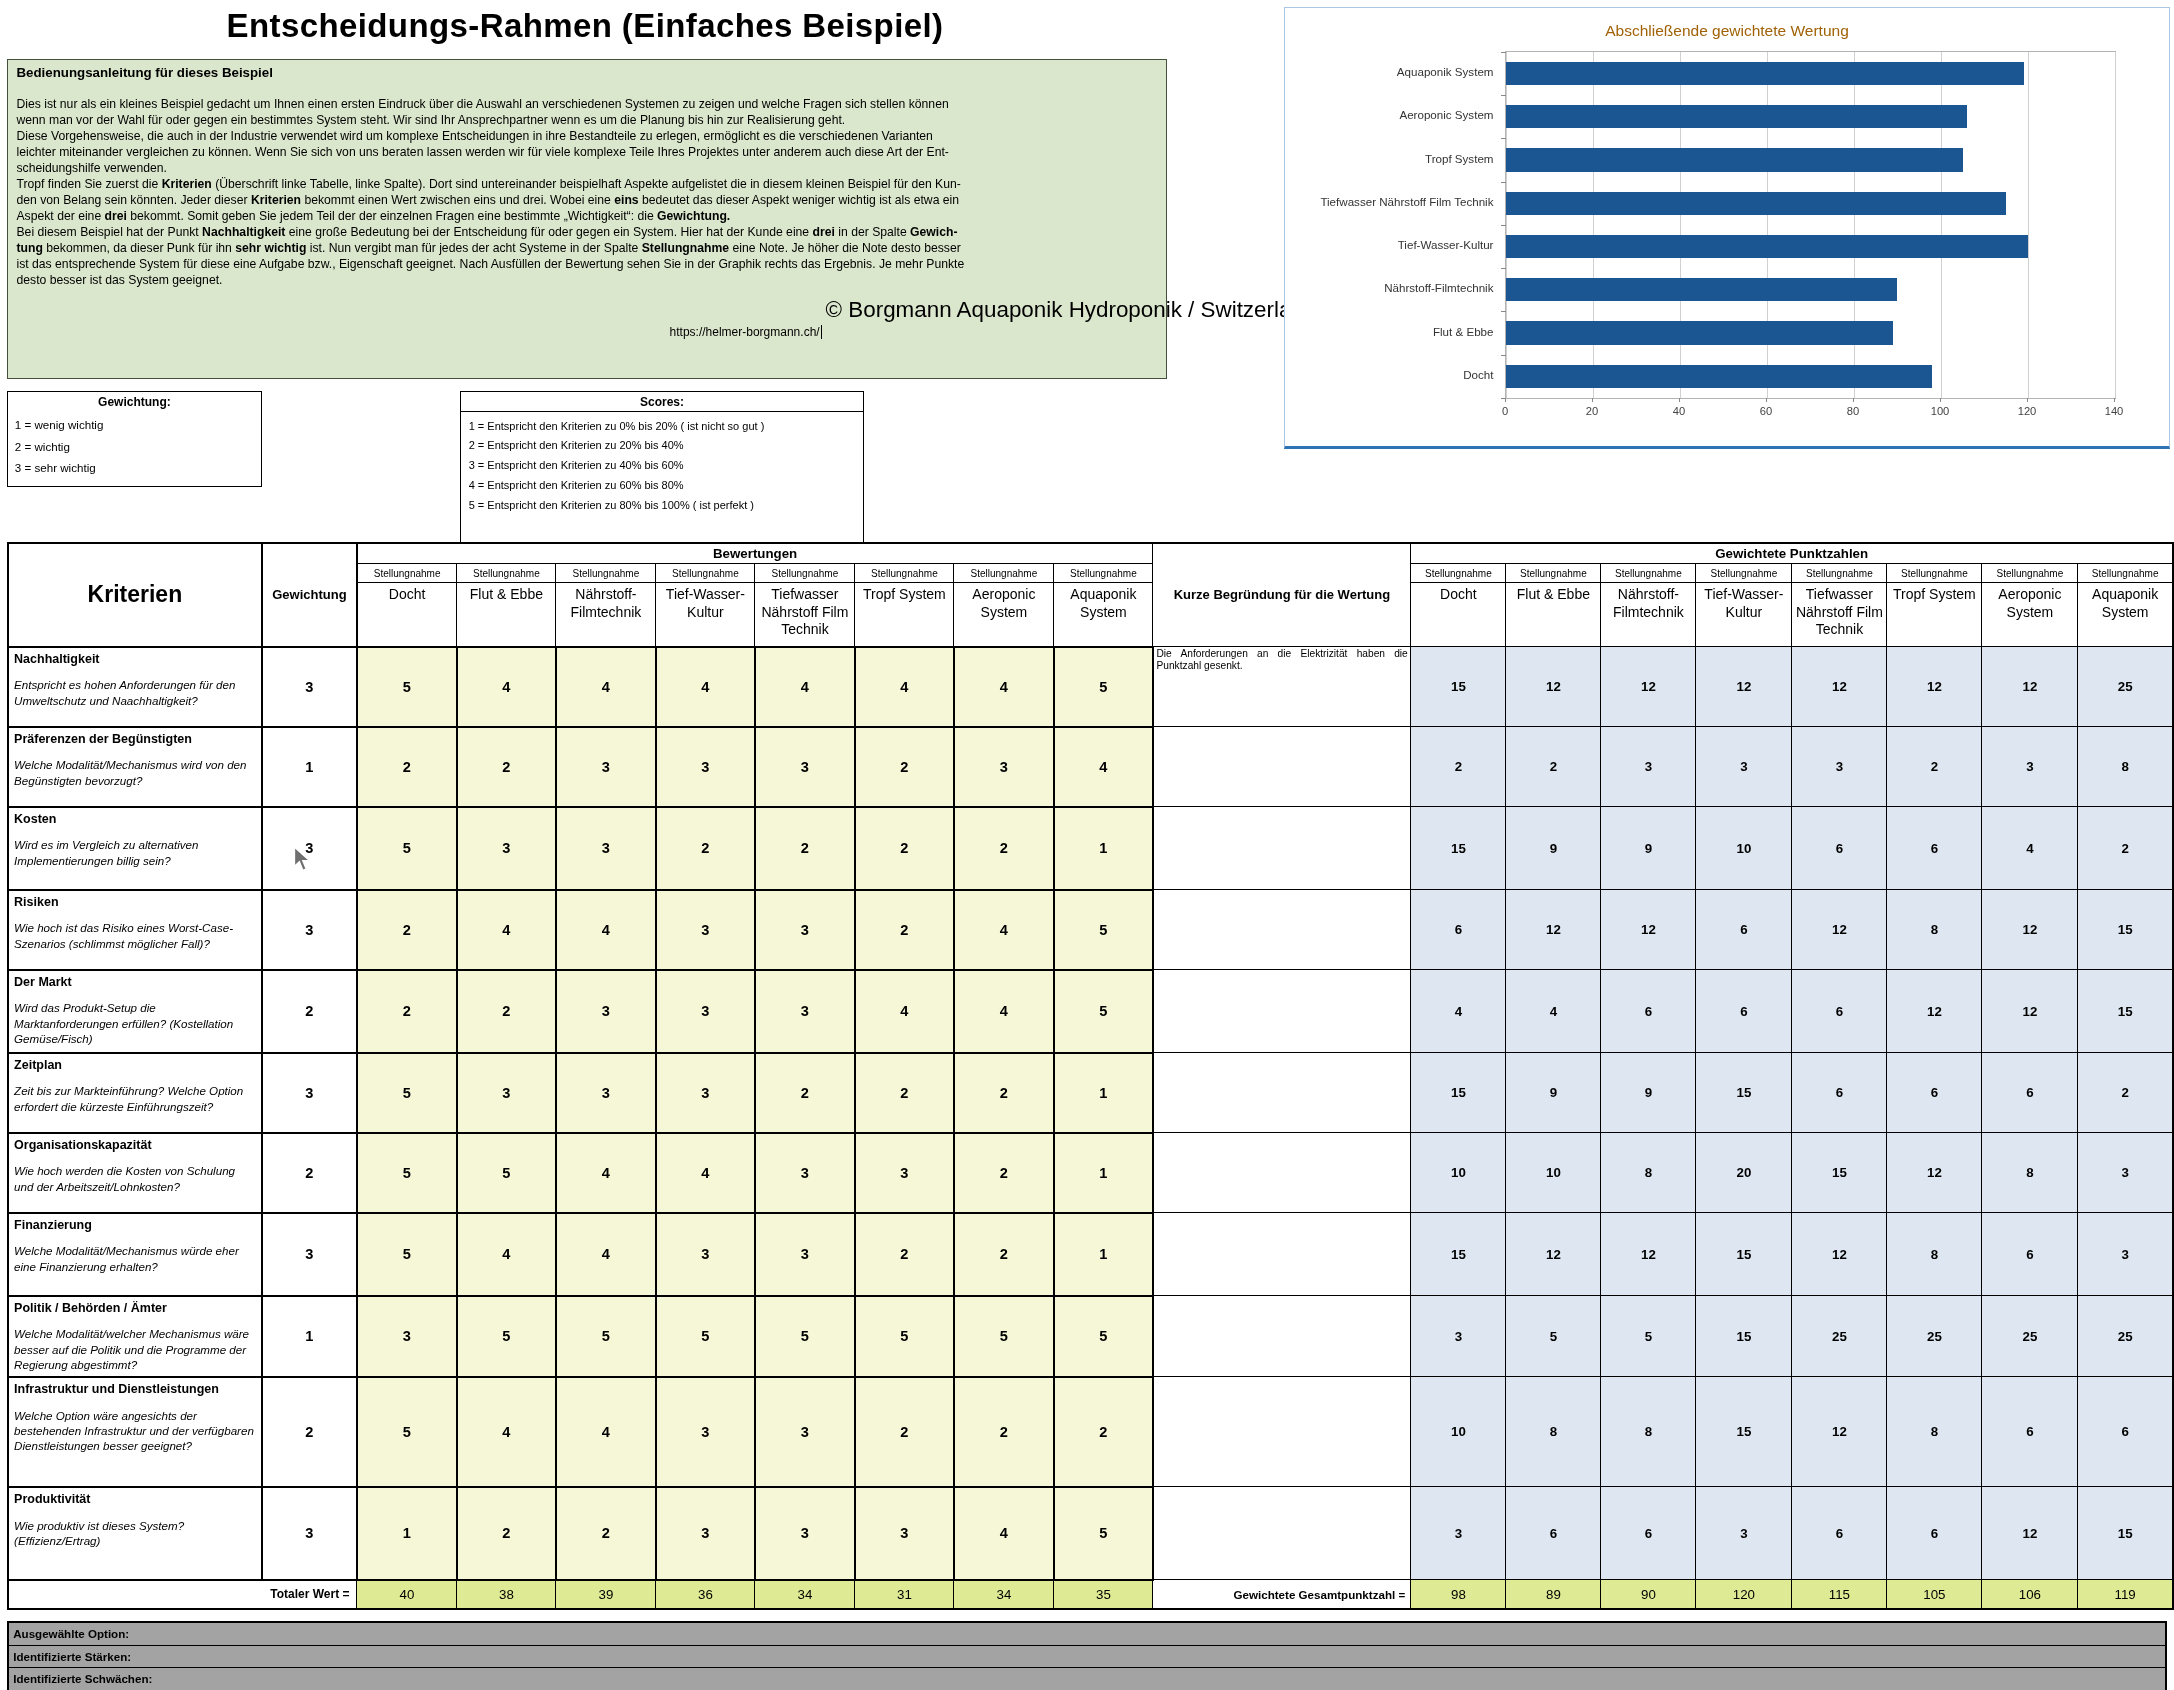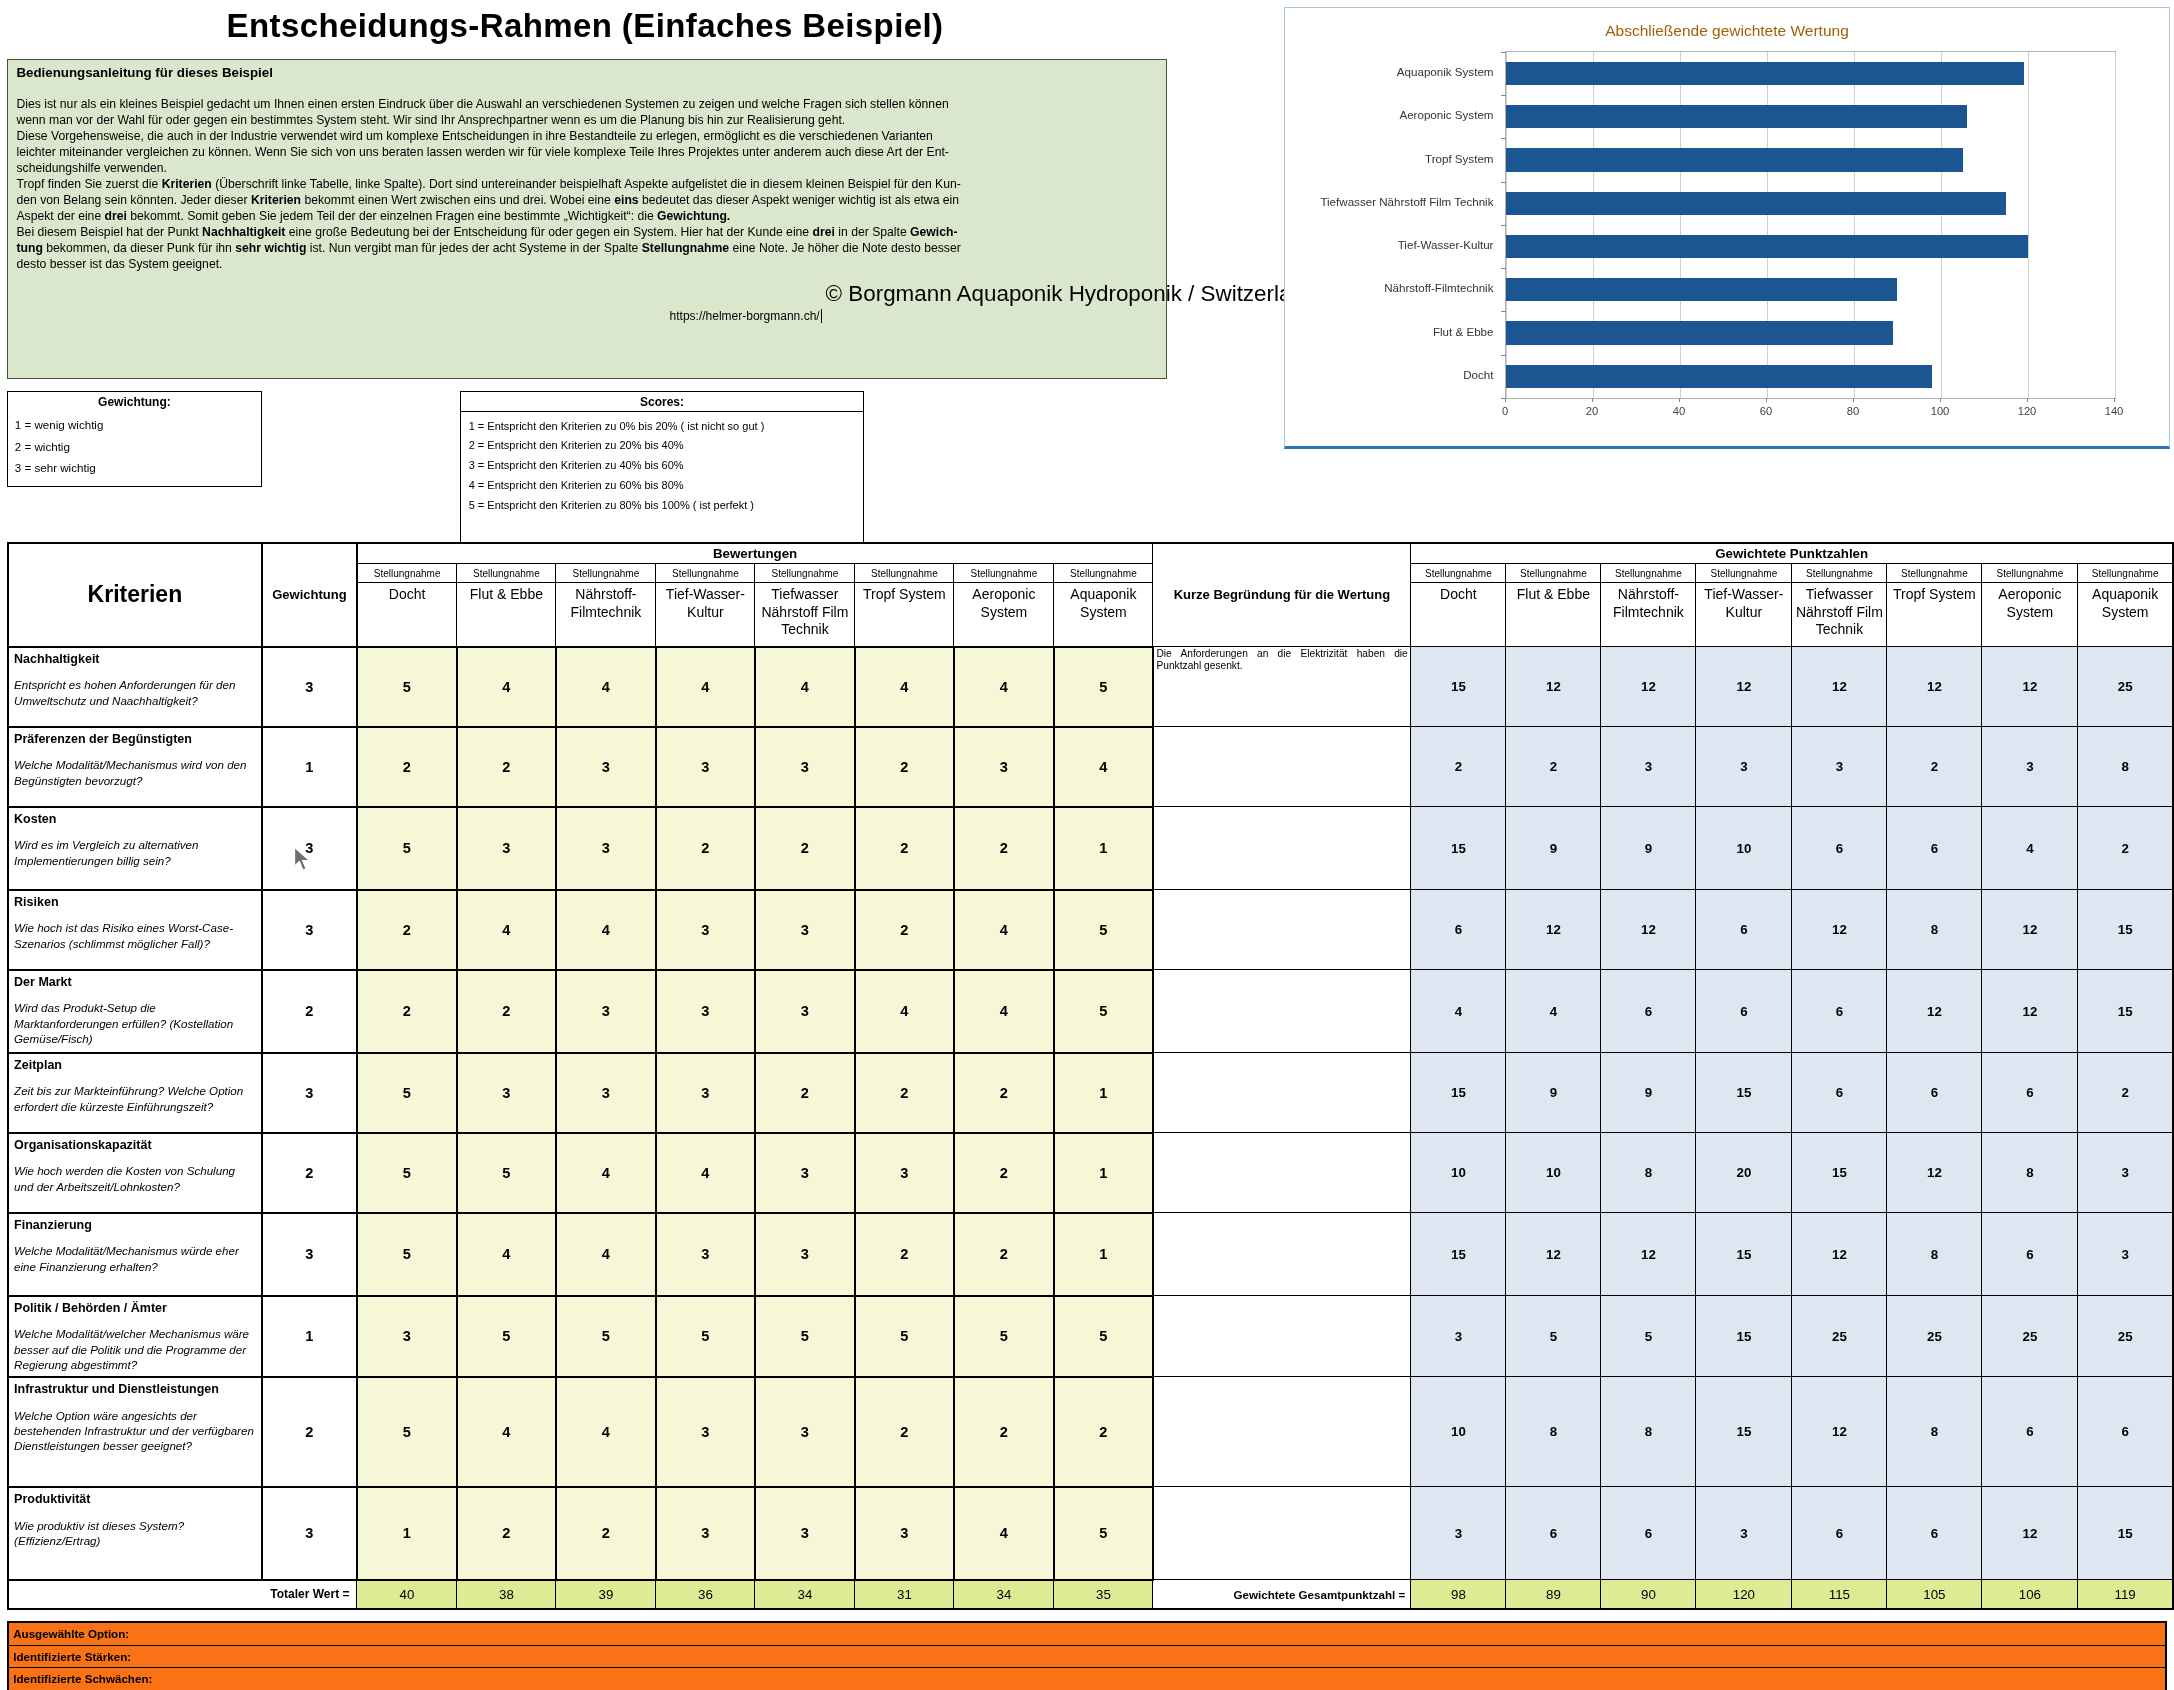--- a/index.html
+++ b/index.html
@@ -65,21 +65,21 @@
   .cell-rating{background:#f6f7d7;text-align:center;vertical-align:middle;font-weight:bold;font-size:14.6px;}
   .cell-begr{background:#fff;vertical-align:top;padding:0.9px 2.6px;}
   .begr-text{font-size:10.2px;line-height:1.18;text-align:justify;}
   .cell-weighted{background:#dee7f1;text-align:center;vertical-align:middle;font-weight:bold;font-size:13.3px;}
   .tot-label{text-align:right;font-weight:bold;font-size:12px;padding-right:6.9px;background:#fff;}
   .wtot-label{text-align:right;font-weight:bold;font-size:11.6px;padding-right:5.2px;background:#fff;}
   .tot-cell{background:#dfeb94;text-align:center;vertical-align:middle;font-size:13.3px;}
 
   
   .footer-box{position:absolute;left:6.9px;top:1621px;width:2160px;box-sizing:border-box;
-              border:2.2px solid #000;background:#f97316;}
+              border:2.2px solid #000;background:#a3a3a3;}
   .footer-row{height:21.5px;display:flex;align-items:center;padding-left:4.3px;
               border-top:1.3px solid #000;font-weight:bold;font-size:11.6px;}
   .footer-row.first{border-top:none;}
 
   
   .cursor{position:absolute;left:293px;top:846px;z-index:50;}
 </style>
 </head>
 <body>
 
@@ -93,20 +93,21 @@
         <div class="instr-line"><span>Dies ist nur als ein kleines Beispiel gedacht um Ihnen einen ersten Eindruck über die Auswahl an verschiedenen Systemen zu zeigen und welche Fragen sich stellen können</span></div>
         <div class="instr-line"><span>wenn man vor der Wahl für oder gegen ein bestimmtes System steht. Wir sind Ihr Ansprechpartner wenn es um die Planung bis hin zur Realisierung geht.</span></div>
         <div class="instr-line"><span>Diese Vorgehensweise, die auch in der Industrie verwendet wird um komplexe Entscheidungen in ihre Bestandteile zu erlegen, ermöglicht es die verschiedenen Varianten</span></div>
         <div class="instr-line"><span>leichter miteinander vergleichen zu können. Wenn Sie sich von uns beraten lassen werden wir für viele komplexe Teile Ihres Projektes unter anderem auch diese Art der Ent-</span></div>
         <div class="instr-line"><span>scheidungshilfe verwenden.</span></div>
         <div class="instr-line"><span>Tropf finden Sie zuerst die </span><b>Kriterien</b><span> (Überschrift linke Tabelle, linke Spalte). Dort sind untereinander beispielhaft Aspekte aufgelistet die in diesem kleinen Beispiel für den Kun-</span></div>
         <div class="instr-line"><span>den von Belang sein könnten. Jeder dieser </span><b>Kriterien</b><span> bekommt einen Wert zwischen eins und drei. Wobei eine </span><b>eins</b><span> bedeutet das dieser Aspekt weniger wichtig ist als etwa ein</span></div>
         <div class="instr-line"><span>Aspekt der eine </span><b>drei</b><span> bekommt. Somit geben Sie jedem Teil der der einzelnen Fragen eine bestimmte „Wichtigkeit“: die </span><b>Gewichtung.</b></div>
         <div class="instr-line"><span>Bei diesem Beispiel hat der Punkt </span><b>Nachhaltigkeit</b><span> eine große Bedeutung bei der Entscheidung für oder gegen ein System. Hier hat der Kunde eine </span><b>drei</b><span> in der Spalte </span><b>Gewich-</b></div>
         <div class="instr-line"><b>tung</b><span> bekommen, da dieser Punk für ihn </span><b>sehr wichtig</b><span> ist. Nun vergibt man für jedes der acht Systeme in der Spalte </span><b>Stellungnahme</b><span> eine Note. Je höher die Note desto besser</span></div>
+        <div class="instr-line"><span>ist das entsprechende System für diese eine Aufgabe bzw., Eigenschaft geeignet. Nach Ausfüllen der Bewertung sehen Sie in der Graphik rechts das Ergebnis. Je mehr Punkte</span></div>
         <div class="instr-line"><span>desto besser ist das System geeignet.</span></div>
       </div>
     <div class="instr-copy">© Borgmann Aquaponik Hydroponik / Switzerland</div>
     <div class="instr-url"><span>https://helmer-borgmann.ch/</span><span class="caret"></span></div>
   </div>
 
   <div class="legend" id="gewichtung-box">
     <div class="legend-title">Gewichtung:</div>
     <div id="gewichtung-items">
         <div class="legend-item">1 = wenig wichtig</div>

